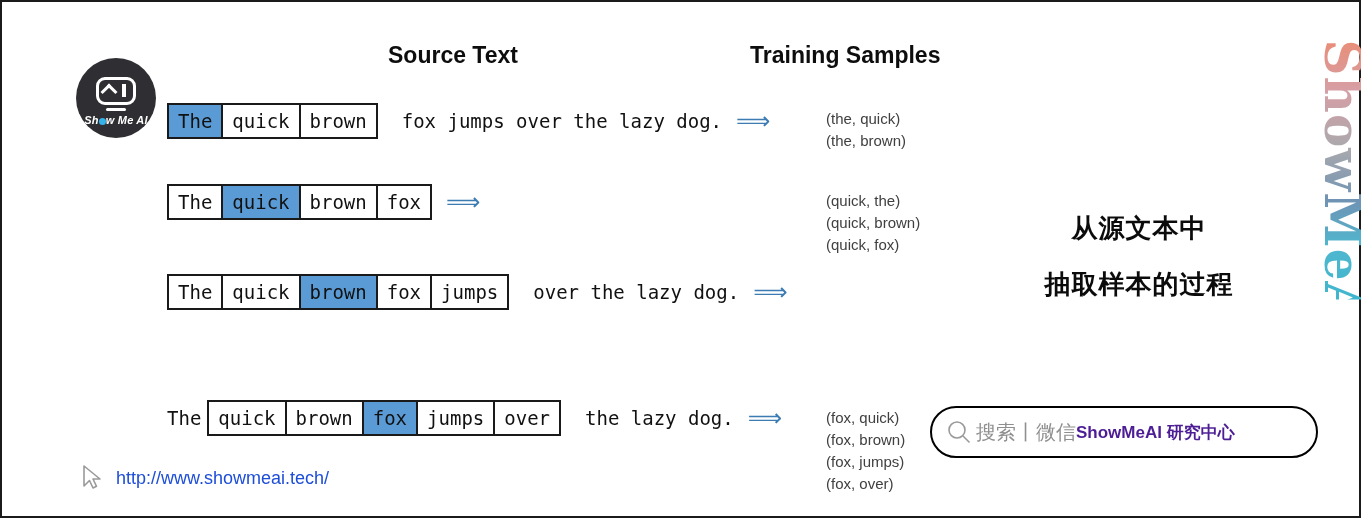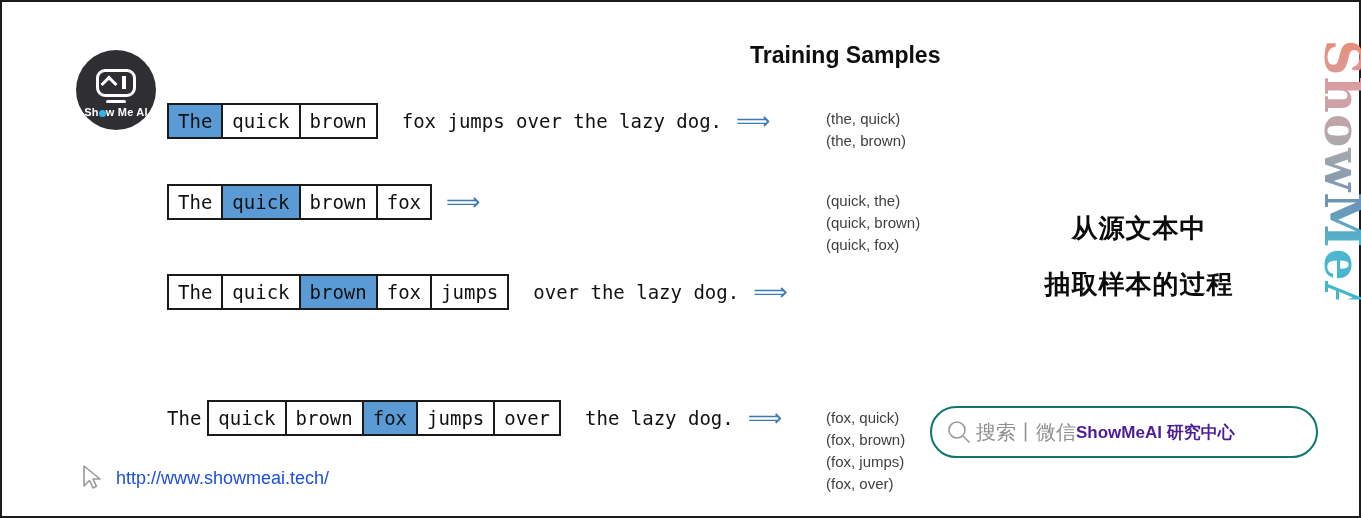--- a/index.html
+++ b/index.html
@@ -19,26 +19,27 @@
     height: 518px;
     box-sizing: border-box;
     border: 2px solid #1b1b1b;
     background: #ffffff;
   }
 
   
   #logo {
     position: absolute;
     left: 74px;
-    top: 48px;
+    top: 56px;
     width: 80px;
     height: 80px;
     border-radius: 50%;
     background: #2f2f33;
     overflow: hidden;
+    font-style: italic;
   }
   #logo .screen {
     position: absolute;
     left: 20px;
     top: 19px;
     width: 40px;
     height: 28px;
     border: 3px solid #ffffff;
     border-radius: 9px;
     box-sizing: border-box;
@@ -177,21 +178,21 @@
     letter-spacing: 1px;
   }
 
   
   #search-pill {
     position: absolute;
     left: 928px;
     top: 404px;
     width: 388px;
     height: 52px;
-    border: 2px solid #0f766e;
+    border: 2px solid #000000;
     border-radius: 26px;
     box-sizing: border-box;
     background: #ffffff;
     display: flex;
     align-items: center;
     padding: 0 14px;
   }
   #search-pill .mag {
     width: 26px;
     height: 26px;
@@ -254,20 +255,21 @@
 <div id="page">
 
   <div id="logo">
     <div class="screen"></div>
     <div class="caret"></div>
     <div class="bar"></div>
     <div class="stand"></div>
     <div class="logo-text"><span>Sh</span><span class="logo-dot"></span><span>w Me AI</span></div>
   </div>
 
+  <div class="col-header" id="hdr-source">Source Text</div>
   <div class="col-header" id="hdr-samples">Training Samples</div>
 
   <div class="row" id="row1"><span class="boxes"><span class="tok hl">The</span><span class="tok">quick</span><span class="tok">brown</span></span><span class="tail">fox jumps over the lazy dog.</span><span class="arrow">⟹</span></div>
   <div class="row" id="row2"><span class="boxes"><span class="tok">The</span><span class="tok hl">quick</span><span class="tok">brown</span><span class="tok">fox</span></span><span class="arrow">⟹</span></div>
   <div class="row" id="row3"><span class="boxes"><span class="tok">The</span><span class="tok">quick</span><span class="tok hl">brown</span><span class="tok">fox</span><span class="tok">jumps</span></span><span class="tail">over the lazy dog.</span><span class="arrow">⟹</span></div>
   <div class="row" id="row4"><span class="lead">The</span><span class="boxes"><span class="tok">quick</span><span class="tok">brown</span><span class="tok hl">fox</span><span class="tok">jumps</span><span class="tok">over</span></span><span class="tail">the lazy dog.</span><span class="arrow">⟹</span></div>
 
   <div class="samples" id="samples1">(the, quick)
 (the, brown)</div>
   <div class="samples" id="samples2">(quick, the)

